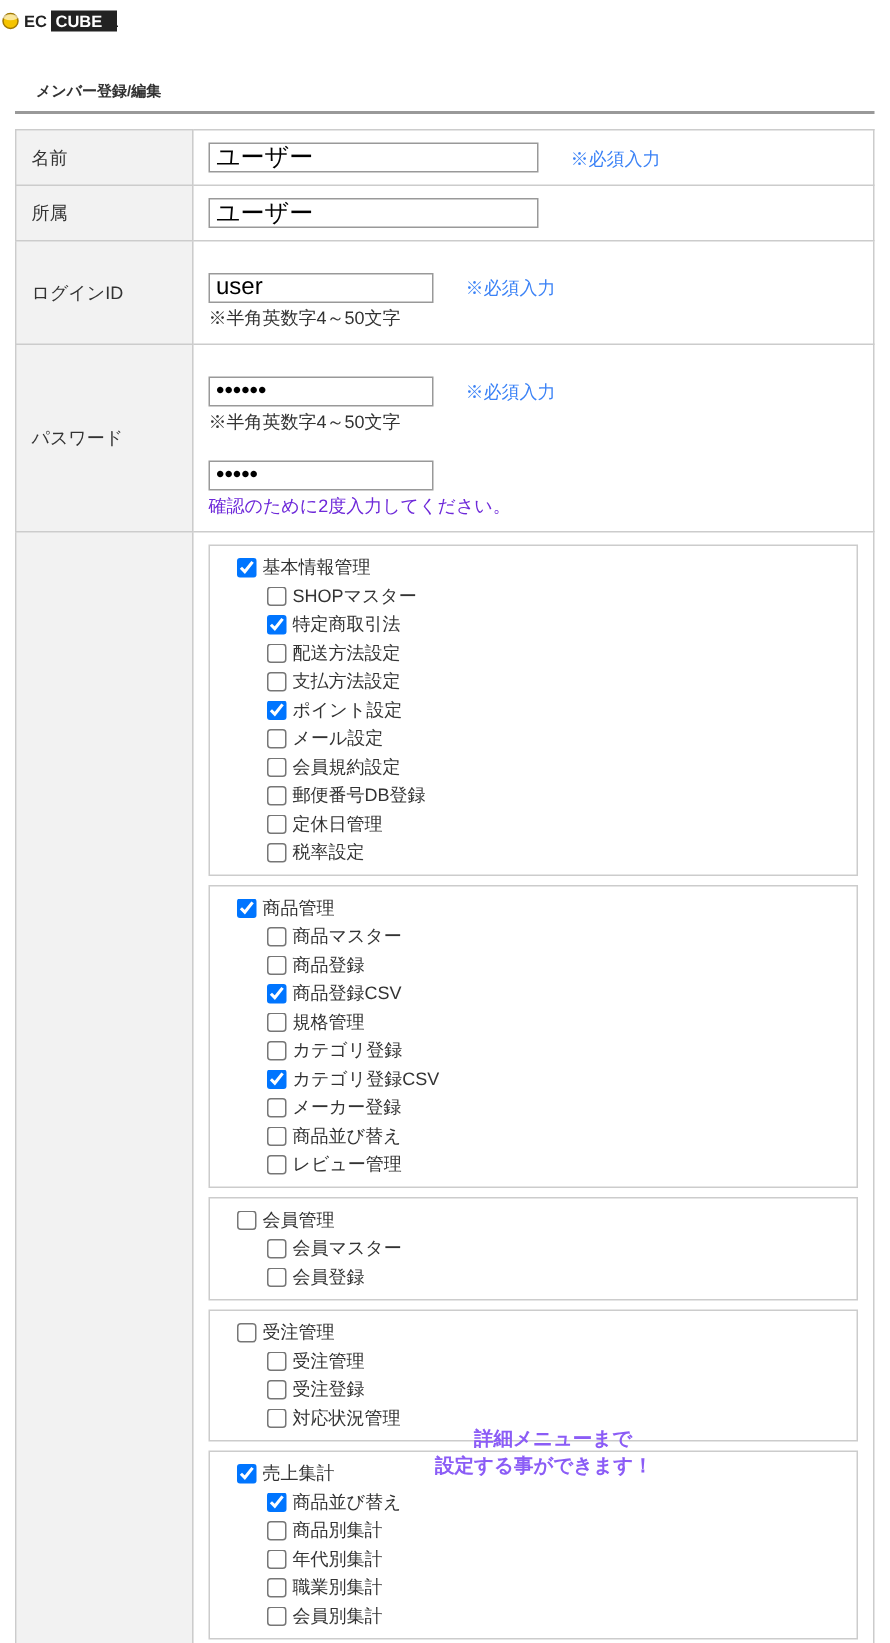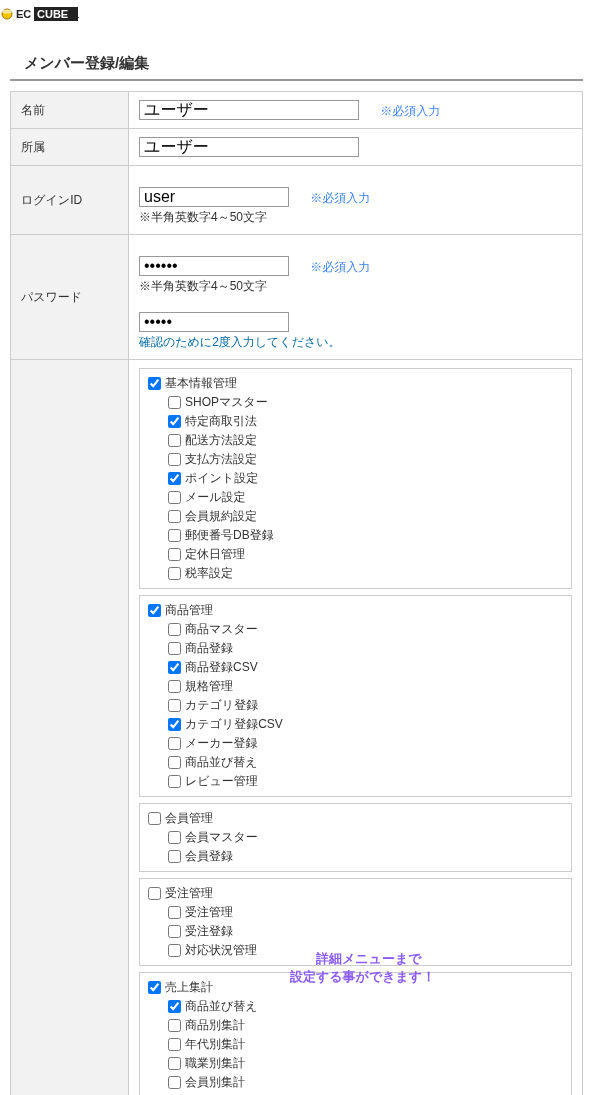--- a/index.html
+++ b/index.html
@@ -12,21 +12,21 @@
     background: #fff;
     width: 593px;
   }
   .logo-bar {
     text-align: left;
     padding: 6px 8px 4px 0;
   }
   .logo-bar svg { vertical-align: middle; }
   .page-title {
     font-weight: bold;
-    font-size: 15px;
+    font-size: 10px;
     padding: 28px 0 6px 14px;
     border-bottom: 2px solid #999;
     margin: 0 10px 10px 10px;
   }
   table.form {
     border-collapse: collapse;
     width: calc(100% - 20px);
     margin: 0 10px;
     border: 1px solid #ccc;
   }
@@ -47,24 +47,24 @@
   input[type=text], input[type=password] {
     font-size: 16px;
     padding: 2px 4px;
     border: 1px solid #999;
     height: 20px;
   }
   .w220 { width: 220px; }
   .w150 { width: 150px; margin-top: 13px; }
   .req { color: #3b82f6; margin-left: 18px; }
   .hint { font-size: 12px; color: #333; margin-top:2px;}
-  .attn { color: #0369a1; font-size: 12px; margin-top:2px;}
+  .attn { color: #6d28d9; font-size: 12px; margin-top:2px;}
   .perm-box {
     border: 1px solid #ccc;
-    padding: 6px 8px 6px 8px;
+    padding: 6px 8px 6px 18px;
     margin-bottom: 6px;
   }
   .perm-box:last-child { margin-bottom: 0; }
   .perm-parent { display: block; margin-bottom: 2px; }
   .perm-child { display: block; padding-left: 20px; margin-bottom: 2px; }
   .perm-child:last-child { margin-bottom:0; }
   input[type=checkbox] { vertical-align: middle; margin: 0 4px 0 0; }
   label span { vertical-align: middle; }
   .overlay-note {
     position: absolute;

